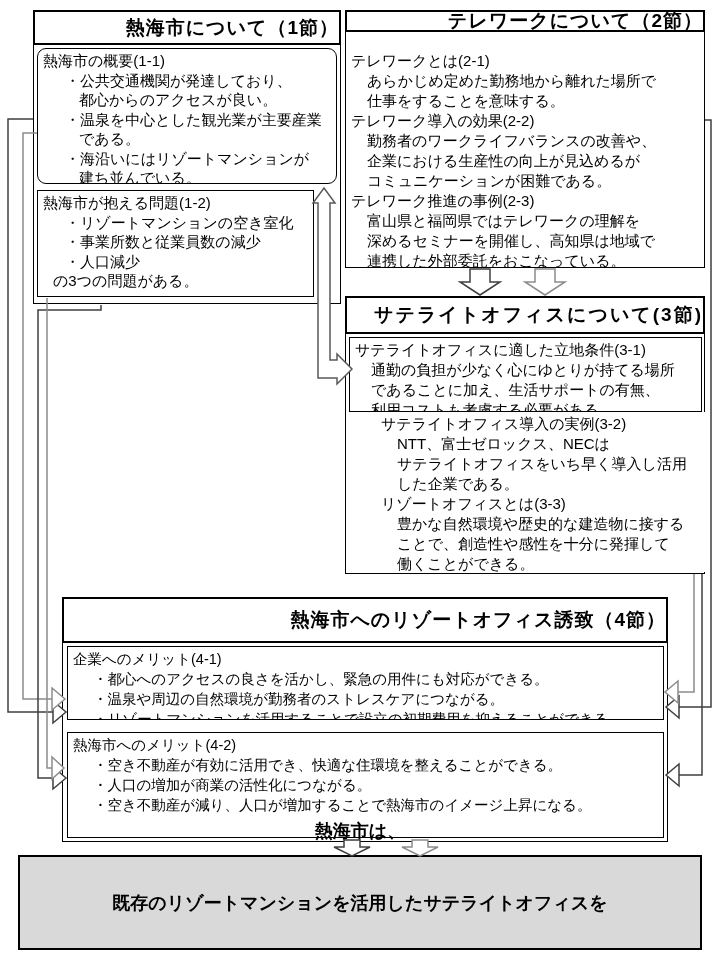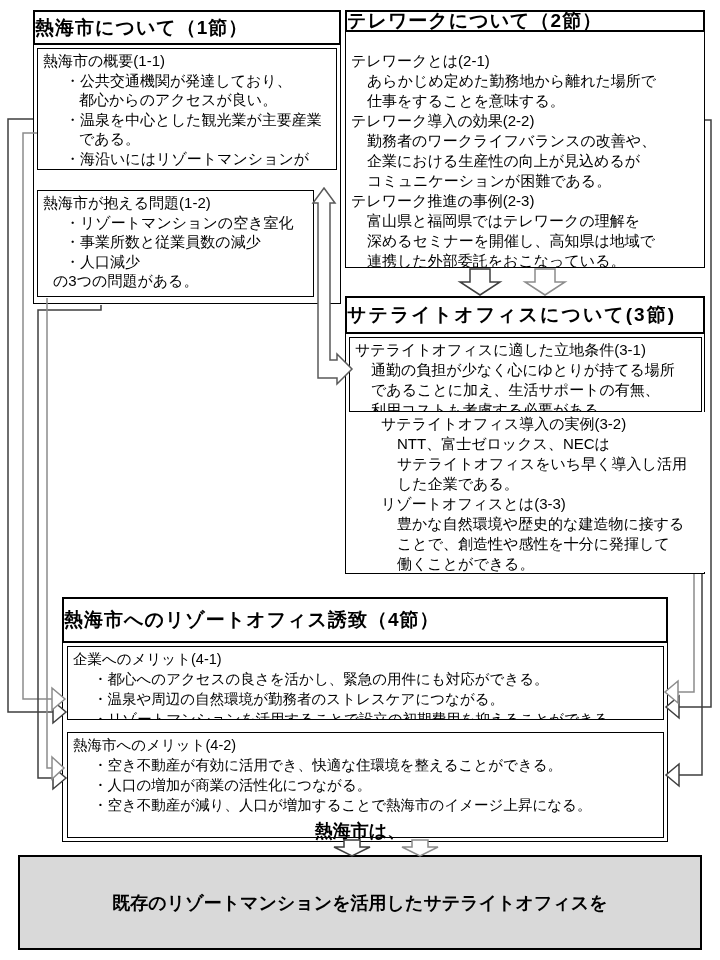--- a/index.html
+++ b/index.html
@@ -3,21 +3,21 @@
 <meta charset="utf-8">
 <style>
   html,body{margin:0;padding:0;background:#fff;}
   .canvas{
     position:relative;width:720px;height:960px;background:#ffffff;
     font-family:"Liberation Sans",sans-serif;color:#000;overflow:hidden;
   }
   .box{position:absolute;background:#fff;box-sizing:border-box;}
   .container{border:1px solid #000;}
   .titlebox{
-    border:2px solid #000;display:flex;align-items:center;justify-content:flex-start;
+    border:2px solid #000;display:flex;align-items:center;justify-content:flex-end;
     font-weight:bold;font-size:19px;letter-spacing:1px;background:#fff;
   }
   .innerbox{border:1px solid #000;padding:2px 3px;overflow:hidden;}
   .textarea{padding:2px 3px;overflow:hidden;}
   .line{white-space:nowrap;font-size:15px;line-height:19.5px;}
   .sec2 .line,.sec3 .line{line-height:20px;}
   .sec4 .line{line-height:20px;font-size:14.5px;}
   .i0{padding-left:2px;}
   .i1{padding-left:24px;}
   .i2{padding-left:38px;}
@@ -37,21 +37,21 @@
 </style>
 </head>
 <body>
 
 <div class="canvas">
 
   <div class="box container sec1" style="left:33px;top:10px;width:308px;height:294px;">
     <div class="box titlebox" style="left:-1px;top:-1px;width:308px;height:35px;">
       <span>熱海市について（1節）</span>
     </div>
-    <div class="box innerbox" style="left:3px;top:37px;width:300px;height:122px;">
+    <div class="box innerbox" style="left:3px;top:37px;width:300px;height:136px;border-radius:9px;">
         <div class="line i0">熱海市の概要(1-1)</div>
         <div class="line i1">・公共交通機関が発達しており、</div>
         <div class="line i2">都心からのアクセスが良い。</div>
         <div class="line i1">・温泉を中心とした観光業が主要産業</div>
         <div class="line i2">である。</div>
         <div class="line i1">・海沿いにはリゾートマンションが</div>
         <div class="line i2">建ち並んでいる。</div>
       </div>
     <div class="box innerbox" style="left:3px;top:179px;width:277px;height:107px;">
         <div class="line i0">熱海市が抱える問題(1-2)</div>

